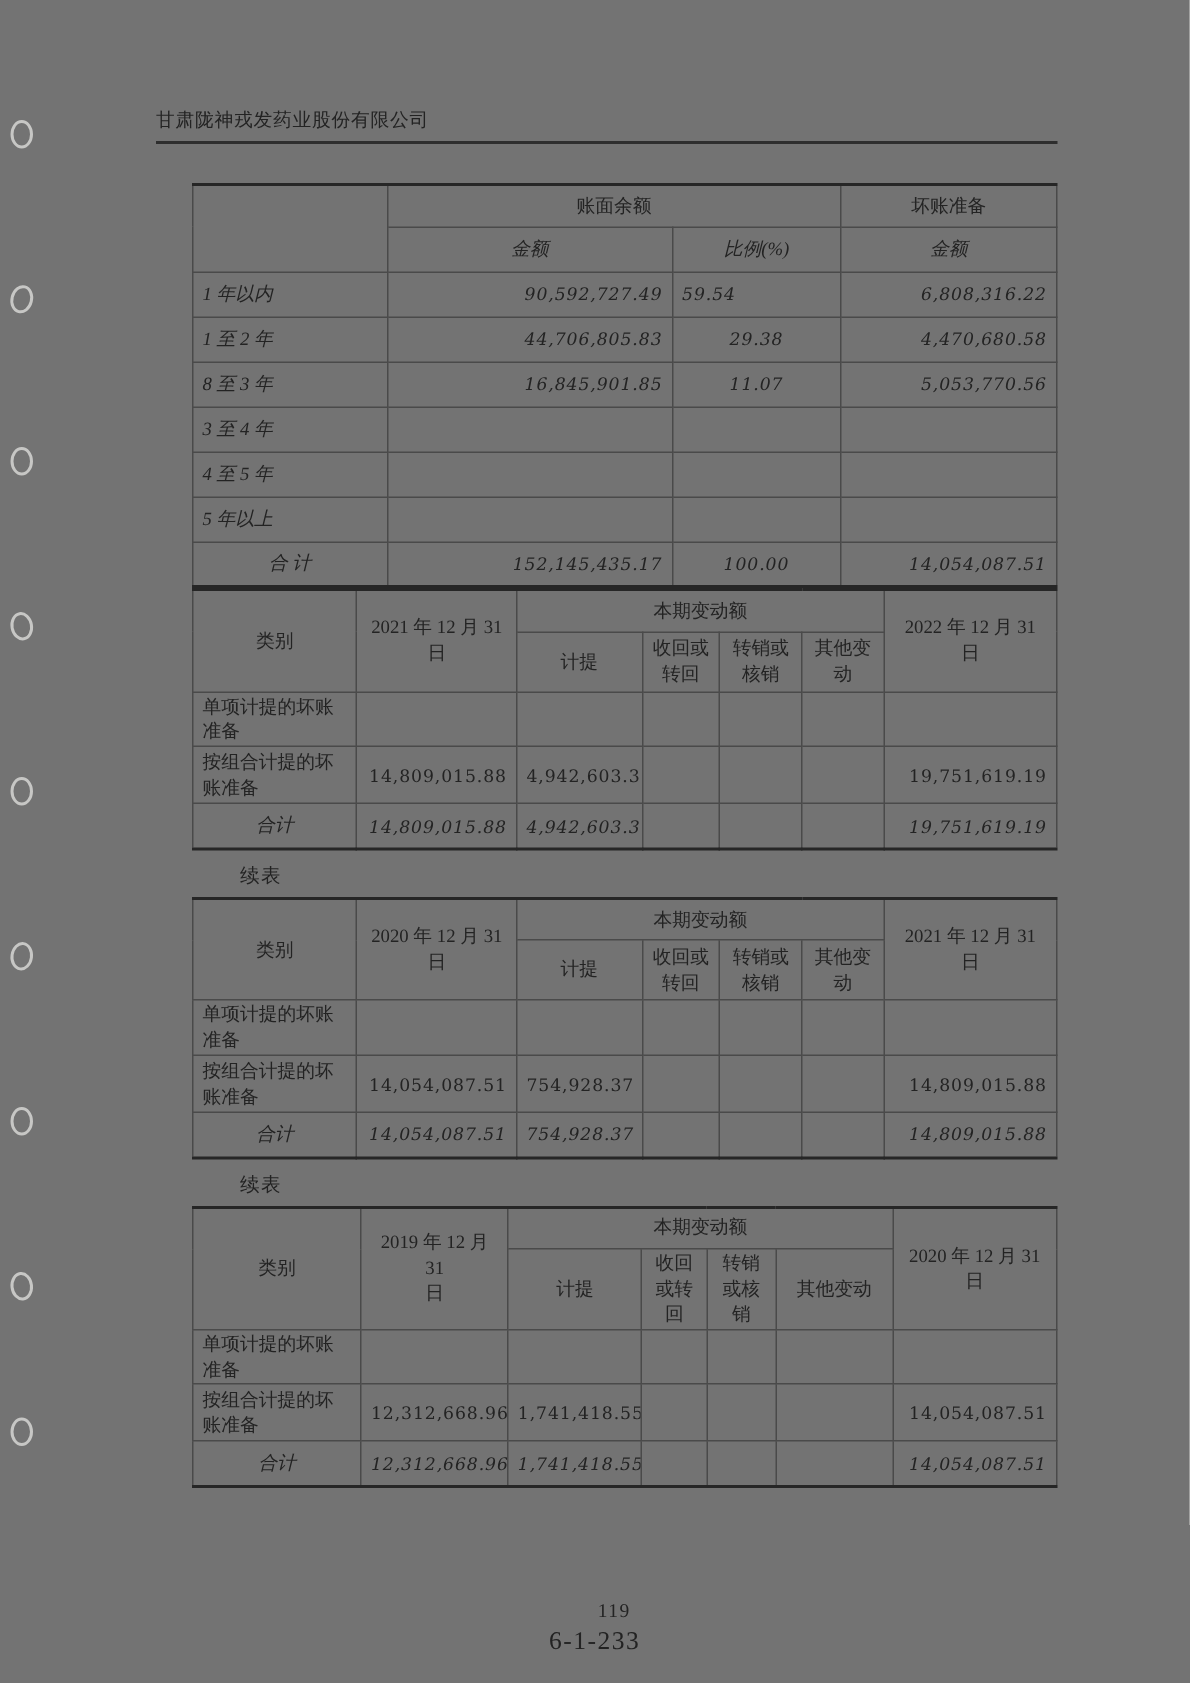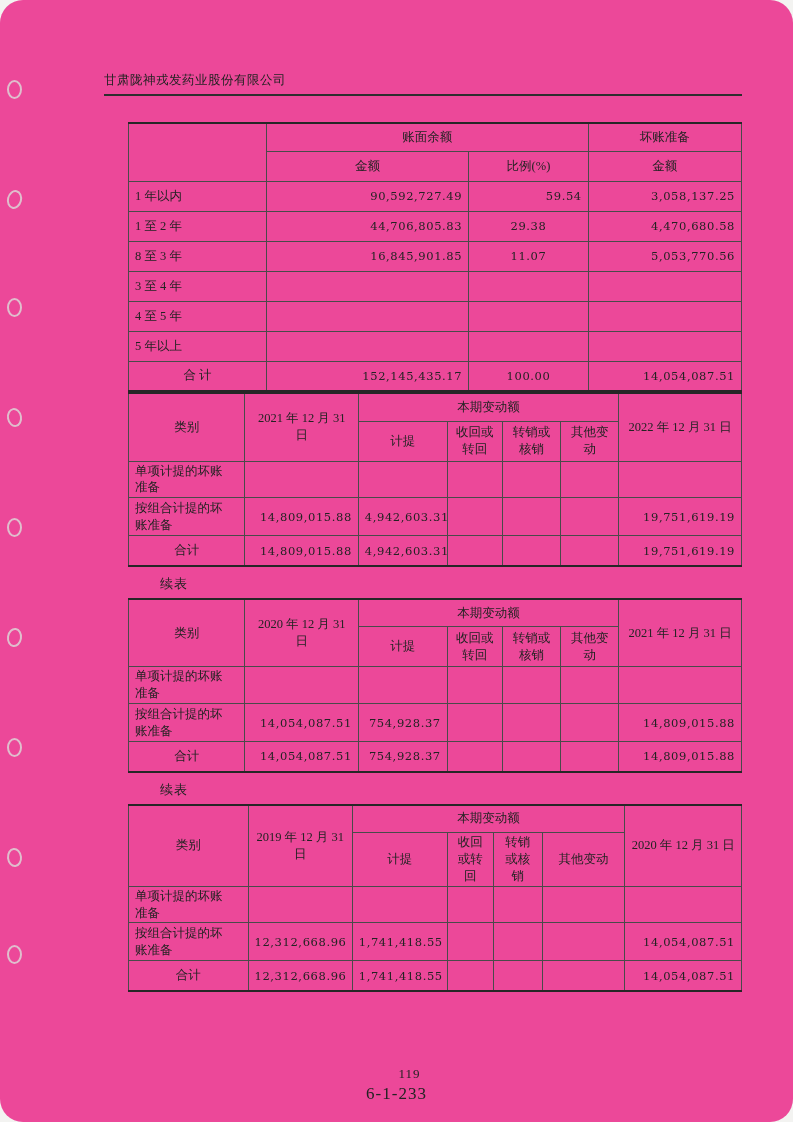--- a/index.html
+++ b/index.html
@@ -5,23 +5,22 @@
   html,body{margin:0;padding:0;}
   body{
     width:793px;height:1122px;
     background:#f3f3f1;
     font-family:"Liberation Serif","DejaVu Serif",serif;
     color:#232323;
     -webkit-font-smoothing:antialiased;
   }
   .page{
     position:relative;width:793px;height:1122px;
-    background:#ec4899;overflow:hidden;box-sizing:border-box;
-    padding:72px 51px 0 104px;
-    border-radius:23px;
+    background:#737373;overflow:hidden;box-sizing:border-box;
+    padding:72px 88px 0 104px;
   }
   
   .hole{
     position:absolute;left:7px;width:11px;height:15px;
     border:2px solid #dcdcda;border-radius:50%;opacity:.8;
     background:transparent;
   }
   .doc-header{
     display:flex;justify-content:space-between;align-items:flex-end;
     border-bottom:2px solid #2e2e2e;padding-bottom:5px;
@@ -32,21 +31,21 @@
   td{
     border:1px solid #4a4a4a;font-size:12.5px;padding:1px 6px;
     overflow:hidden;vertical-align:middle;box-sizing:border-box;
   }
   .t{border-top:2px solid #262626;border-bottom:2px solid #262626;}
   .c{text-align:center;}
   .num{text-align:right;letter-spacing:.6px;font-family:"DejaVu Serif","Liberation Serif",serif;font-size:11.5px;}
   .lab{text-align:left;}
   .pre{white-space:pre-line;line-height:1.35;}
   .h28 td{height:28px;}
-  .r30 td{height:30px;}
+  .r30 td{height:30px;font-style:italic;}
   .r34 td{height:34px;}
   .r38 td{height:38px;}
   .r40 td{height:40px;}
   .r46 td{height:46px;}
   .section-title{
     font-size:13px;margin:7px 0 6px 56px;letter-spacing:.5px;
   }
   .cont-label{font-size:13px;margin:8px 0 5px 56px;letter-spacing:1px;}
   .gap1{height:26px;}
   .footer{
@@ -90,22 +89,22 @@
       <td class="c">坏账准备</td>
     </tr>
     <tr class="r30">
       <td class="c">金额</td>
       <td class="c">比例(%)</td>
       <td class="c">金额</td>
     </tr>
     <tr class="r30">
       <td class="lab">1 年以内</td>
       <td class="num">90,592,727.49</td>
-      <td class="c num" style="text-align:right">59.54</td>
-      <td class="num">3,058,137.25</td>
+      <td class="c num" style="text-align:left">59.54</td>
+      <td class="num">6,808,316.22</td>
     </tr>
     <tr class="r30">
       <td class="lab">1 至 2 年</td>
       <td class="num">44,706,805.83</td>
       <td class="c num" style="text-align:center">29.38</td>
       <td class="num">4,470,680.58</td>
     </tr>
     <tr class="r30">
       <td class="lab">8 至 3 年</td>
       <td class="num">16,845,901.85</td>

